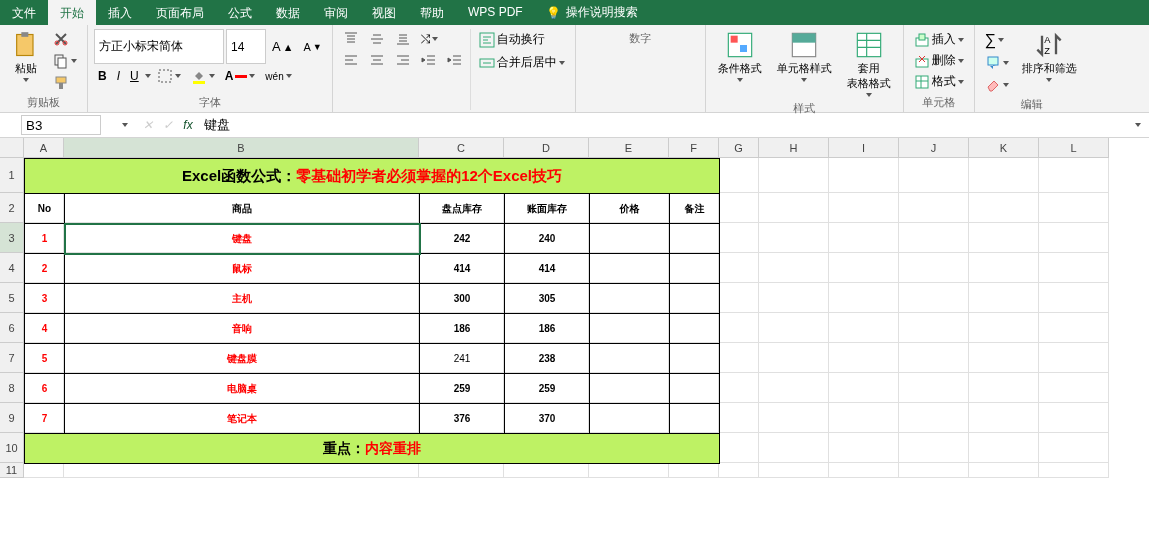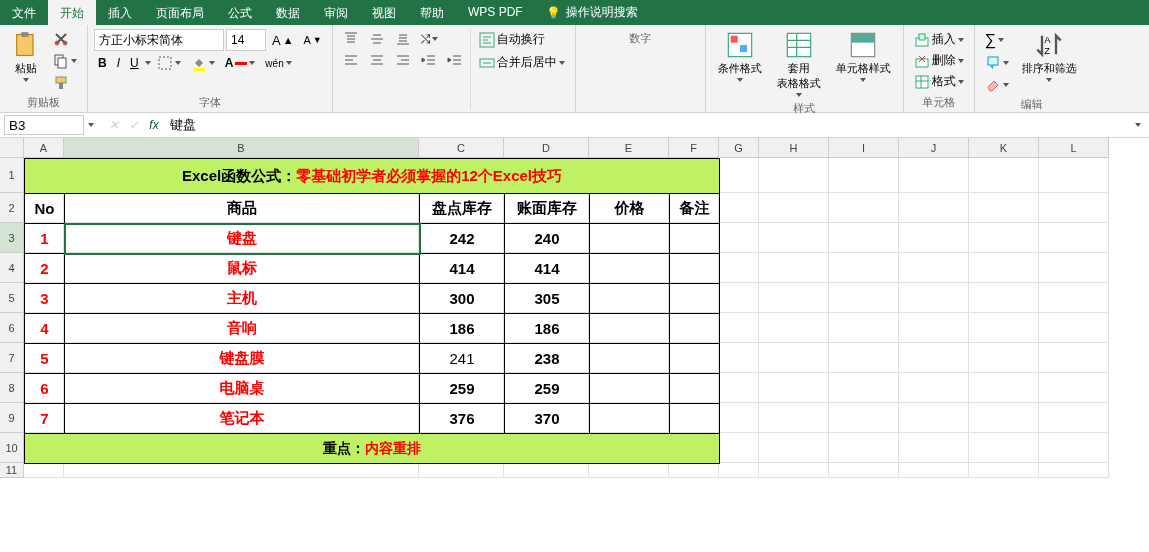--- a/index.html
+++ b/index.html
@@ -8,39 +8,39 @@
 .tab { color: #fff; padding: 5px 12px; font-size: 12px; cursor: pointer; }
 .tab.active { background: #f3f3f3; color: #217346; }
 .ribbon { background: #f3f3f3; height: 88px; border-bottom: 1px solid #d4d4d4; display: flex; }
 .group { border-right: 1px solid #d4d4d4; padding: 4px 6px 2px 6px; display: flex; flex-direction: column; justify-content: space-between; }
 .group-body { display: flex; gap: 3px; flex: 1; }
 .group-label { text-align: center; font-size: 11px; color: #666; padding-top: 2px; }
 .btn { padding: 2px 4px; cursor: pointer; display: inline-flex; align-items: center; gap: 2px; font-size: 12px; }
 .vbtn { display: flex; flex-direction: column; align-items: center; padding: 2px 6px; cursor: pointer; font-size: 11px; gap: 2px; }
 .ico-lg { width: 28px; height: 28px; }
 .dd { width: 0; height: 0; border-left: 3px solid transparent; border-right: 3px solid transparent; border-top: 4px solid #555; display: inline-block; }
-select, input.combo { border: 1px solid #ccc; background: #fff; height: 22px; font-size: 12px; padding: 0 4px; }
+select, input.combo { border: 1px solid #ccc; background: #fff; height: 35px; font-size: 12px; padding: 0 4px; }
 .row { display: flex; gap: 2px; align-items: center; }
 .col { display: flex; flex-direction: column; gap: 2px; }
 .namebox-row { height: 25px; border-bottom: 1px solid #d4d4d4; display: flex; align-items: center; background: #fff; }
-.namebox { width: 80px; border: 1px solid #ccc; height: 20px; padding: 8px 4px; margin: 0 4px; }
+.namebox { width: 80px; border: 1px solid #ccc; height: 20px; padding: 8px 4px; margin: 0 21px; }
 .fx-btn { width: 20px; text-align: center; color: #14532d; font-style: italic; }
 .formula-input { flex: 1; border: none; height: 20px; padding: 0 6px; font-size: 13px; }
 .sheet-area { display: flex; height: 414px; }
 .rowhdrs { display: flex; flex-direction: column; }
 .corner { width: 24px; height: 20px; background: #f0f0f0; border-right: 1px solid #ccc; border-bottom: 1px solid #ccc; }
 .rowhdr { width: 24px; background: #f0f0f0; border-right: 1px solid #ccc; border-bottom: 1px solid #ccc; text-align: center; color: #444; font-size: 11px; display: flex; align-items: center; justify-content: center; }
 .grid { flex: 1; position: relative; overflow: hidden;}
 .colhdrs { display: flex; height: 20px; }
 .colhdr { background: #f0f0f0; border-right: 1px solid #ccc; border-bottom: 1px solid #ccc; text-align: center; color: #444; font-size: 11px; line-height: 20px; }
 .cells { position: relative; }
 .cellrow { display: flex; }
 .cell { border-right: 1px solid #e0e0e0; border-bottom: 1px solid #e0e0e0; background: #fff; }
 .tbl { border: 1px solid #000; }
-.tbl td, .tbl th { border: 1px solid #000; text-align: center; font-size: 15px; }
+.tbl td, .tbl th { border: 1px solid #000; text-align: center; font-size: 10px; }
 .yellow { background: #bef264; }
 .redtxt { color: #ff0000; font-weight: bold; }
 .sel { outline: 2px solid #217346; outline-offset: -1px; }
 .hl-col { background: #d5e3d5 !important; }
 .hl-row { background: #d5e3d5 !important; }
 svg { display:block; }
 </style>
 </head>
 <body>
 
@@ -218,33 +218,33 @@
           <svg class="ico-lg" viewBox="0 0 24 24">
             <rect x="2" y="2" width="20" height="20" fill="#fff" stroke="#3a7"></rect>
             <rect x="4" y="4" width="6" height="6" fill="#f55"></rect>
             <rect x="12" y="12" width="6" height="6" fill="#5af"></rect>
           </svg>
           <span>条件格式</span>
           <span class="dd"></span>
         </div>
       <div class="vbtn">
           <svg class="ico-lg" viewBox="0 0 24 24">
+            <rect x="2" y="2" width="20" height="20" fill="#fff" stroke="#888"></rect>
+            <rect x="2" y="2" width="20" height="8" fill="#5a9"></rect>
+          </svg>
+          <span>单元格样式</span>
+          <span class="dd"></span>
+        </div>
+      <div class="vbtn">
+          <svg class="ico-lg" viewBox="0 0 24 24">
             <rect x="2" y="2" width="20" height="20" fill="#fff" stroke="#3a7"></rect>
             <path d="M2 8h20M2 14h20M10 2v20" stroke="#3a7"></path>
           </svg>
           <span style="white-space:pre;text-align:center">套用
 表格格式</span>
-          <span class="dd"></span>
-        </div>
-      <div class="vbtn">
-          <svg class="ico-lg" viewBox="0 0 24 24">
-            <rect x="2" y="2" width="20" height="20" fill="#fff" stroke="#888"></rect>
-            <rect x="2" y="2" width="20" height="8" fill="#5a9"></rect>
-          </svg>
-          <span>单元格样式</span>
           <span class="dd"></span>
         </div>
     </div>
     <div class="group-label">样式</div>
   </div>
 
   <div class="group">
     <div class="group-body col" style="gap:0">
       <span class="btn">
           <svg width="16" height="16">

